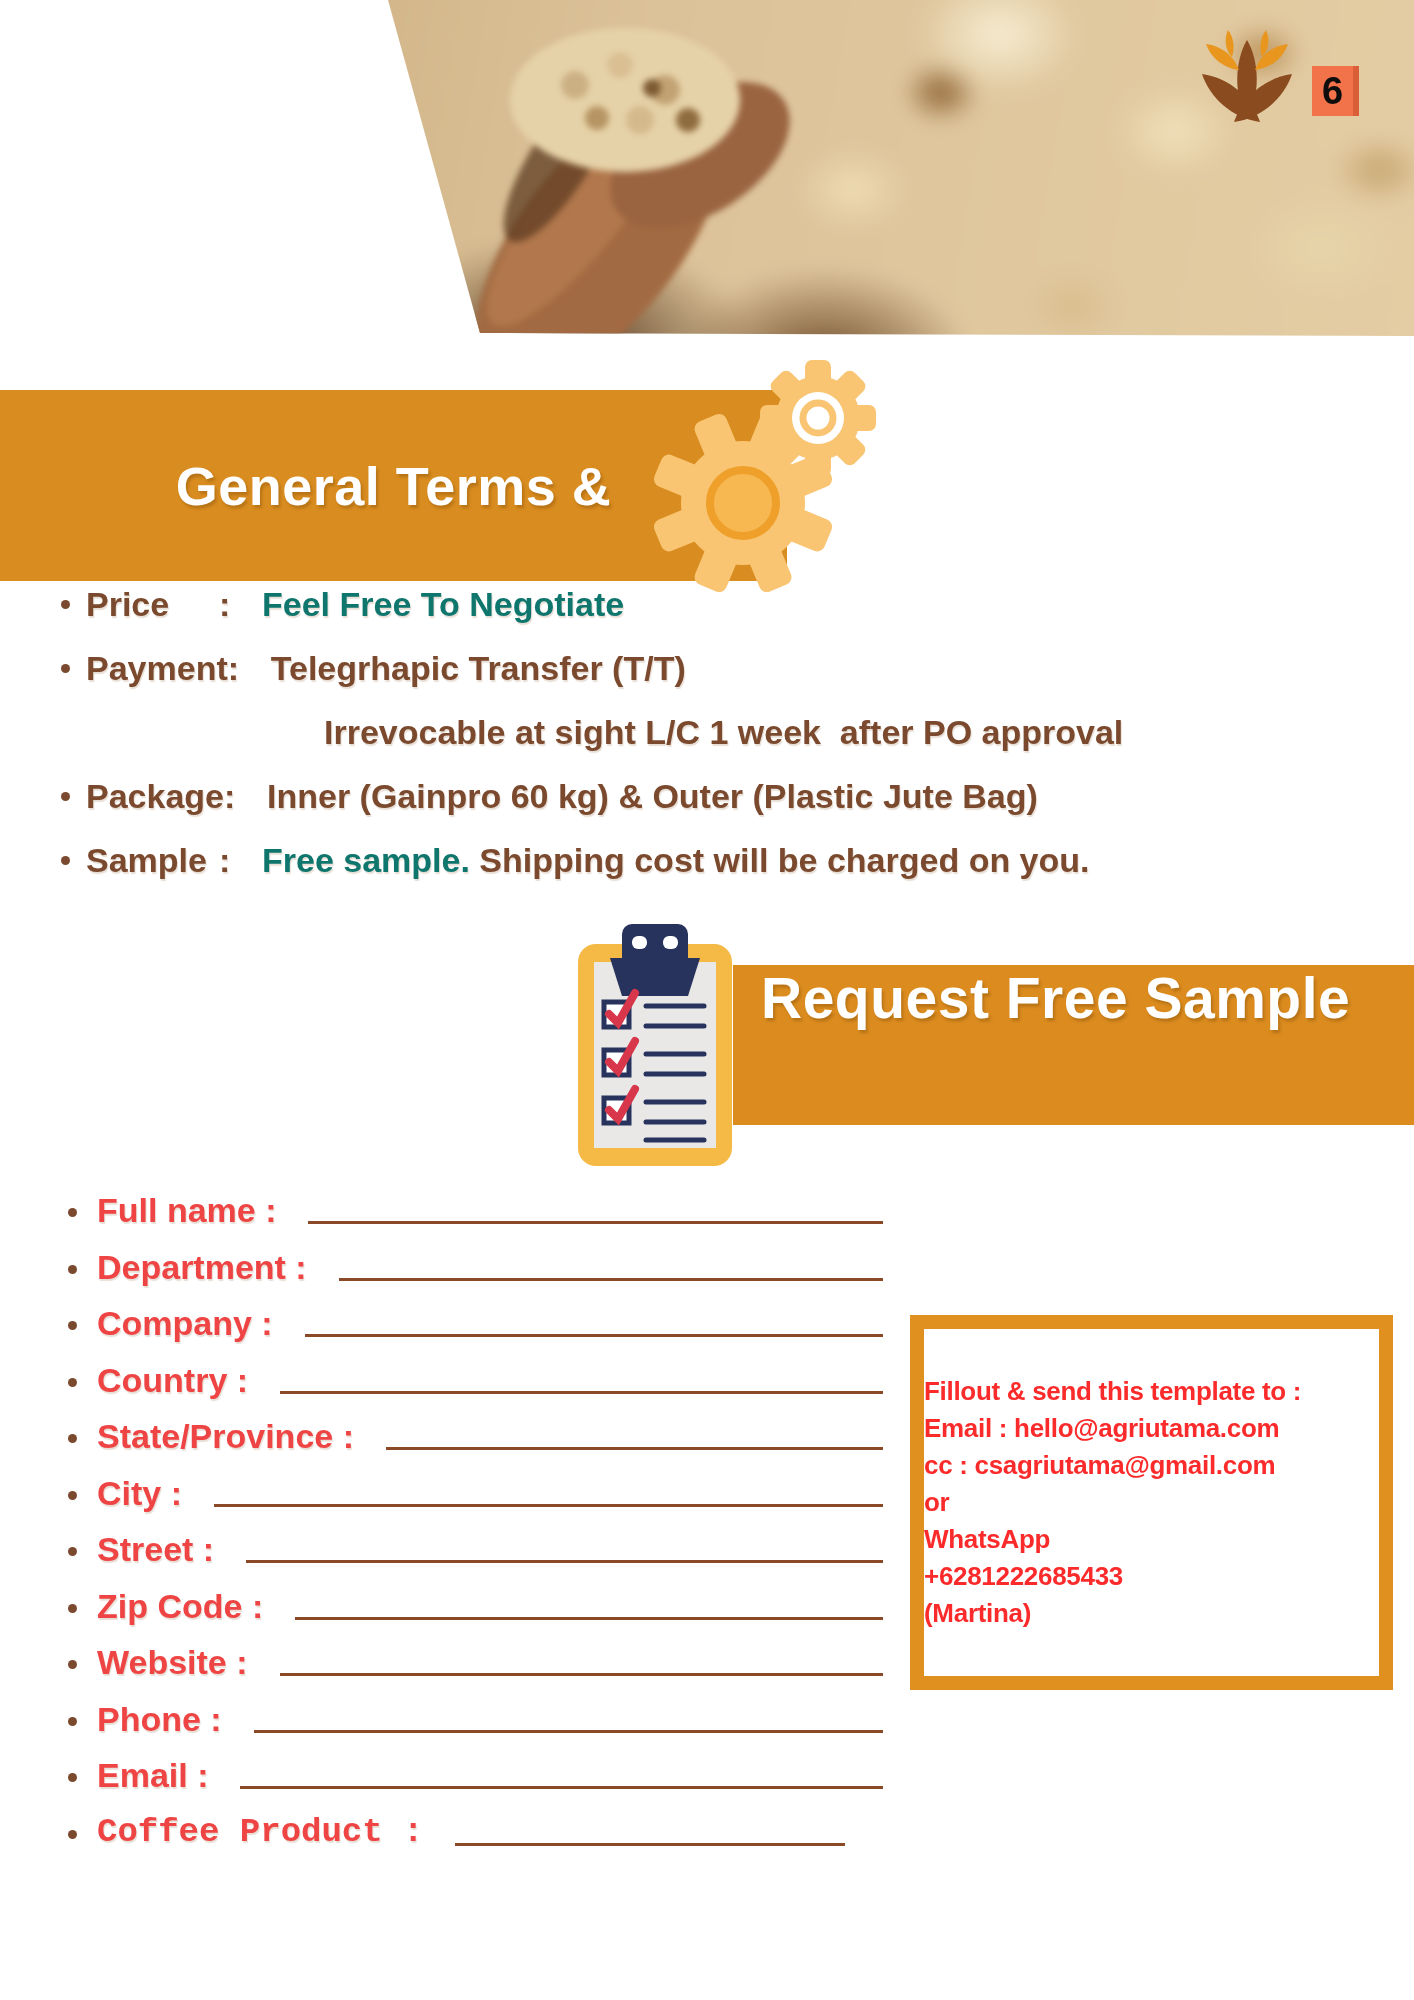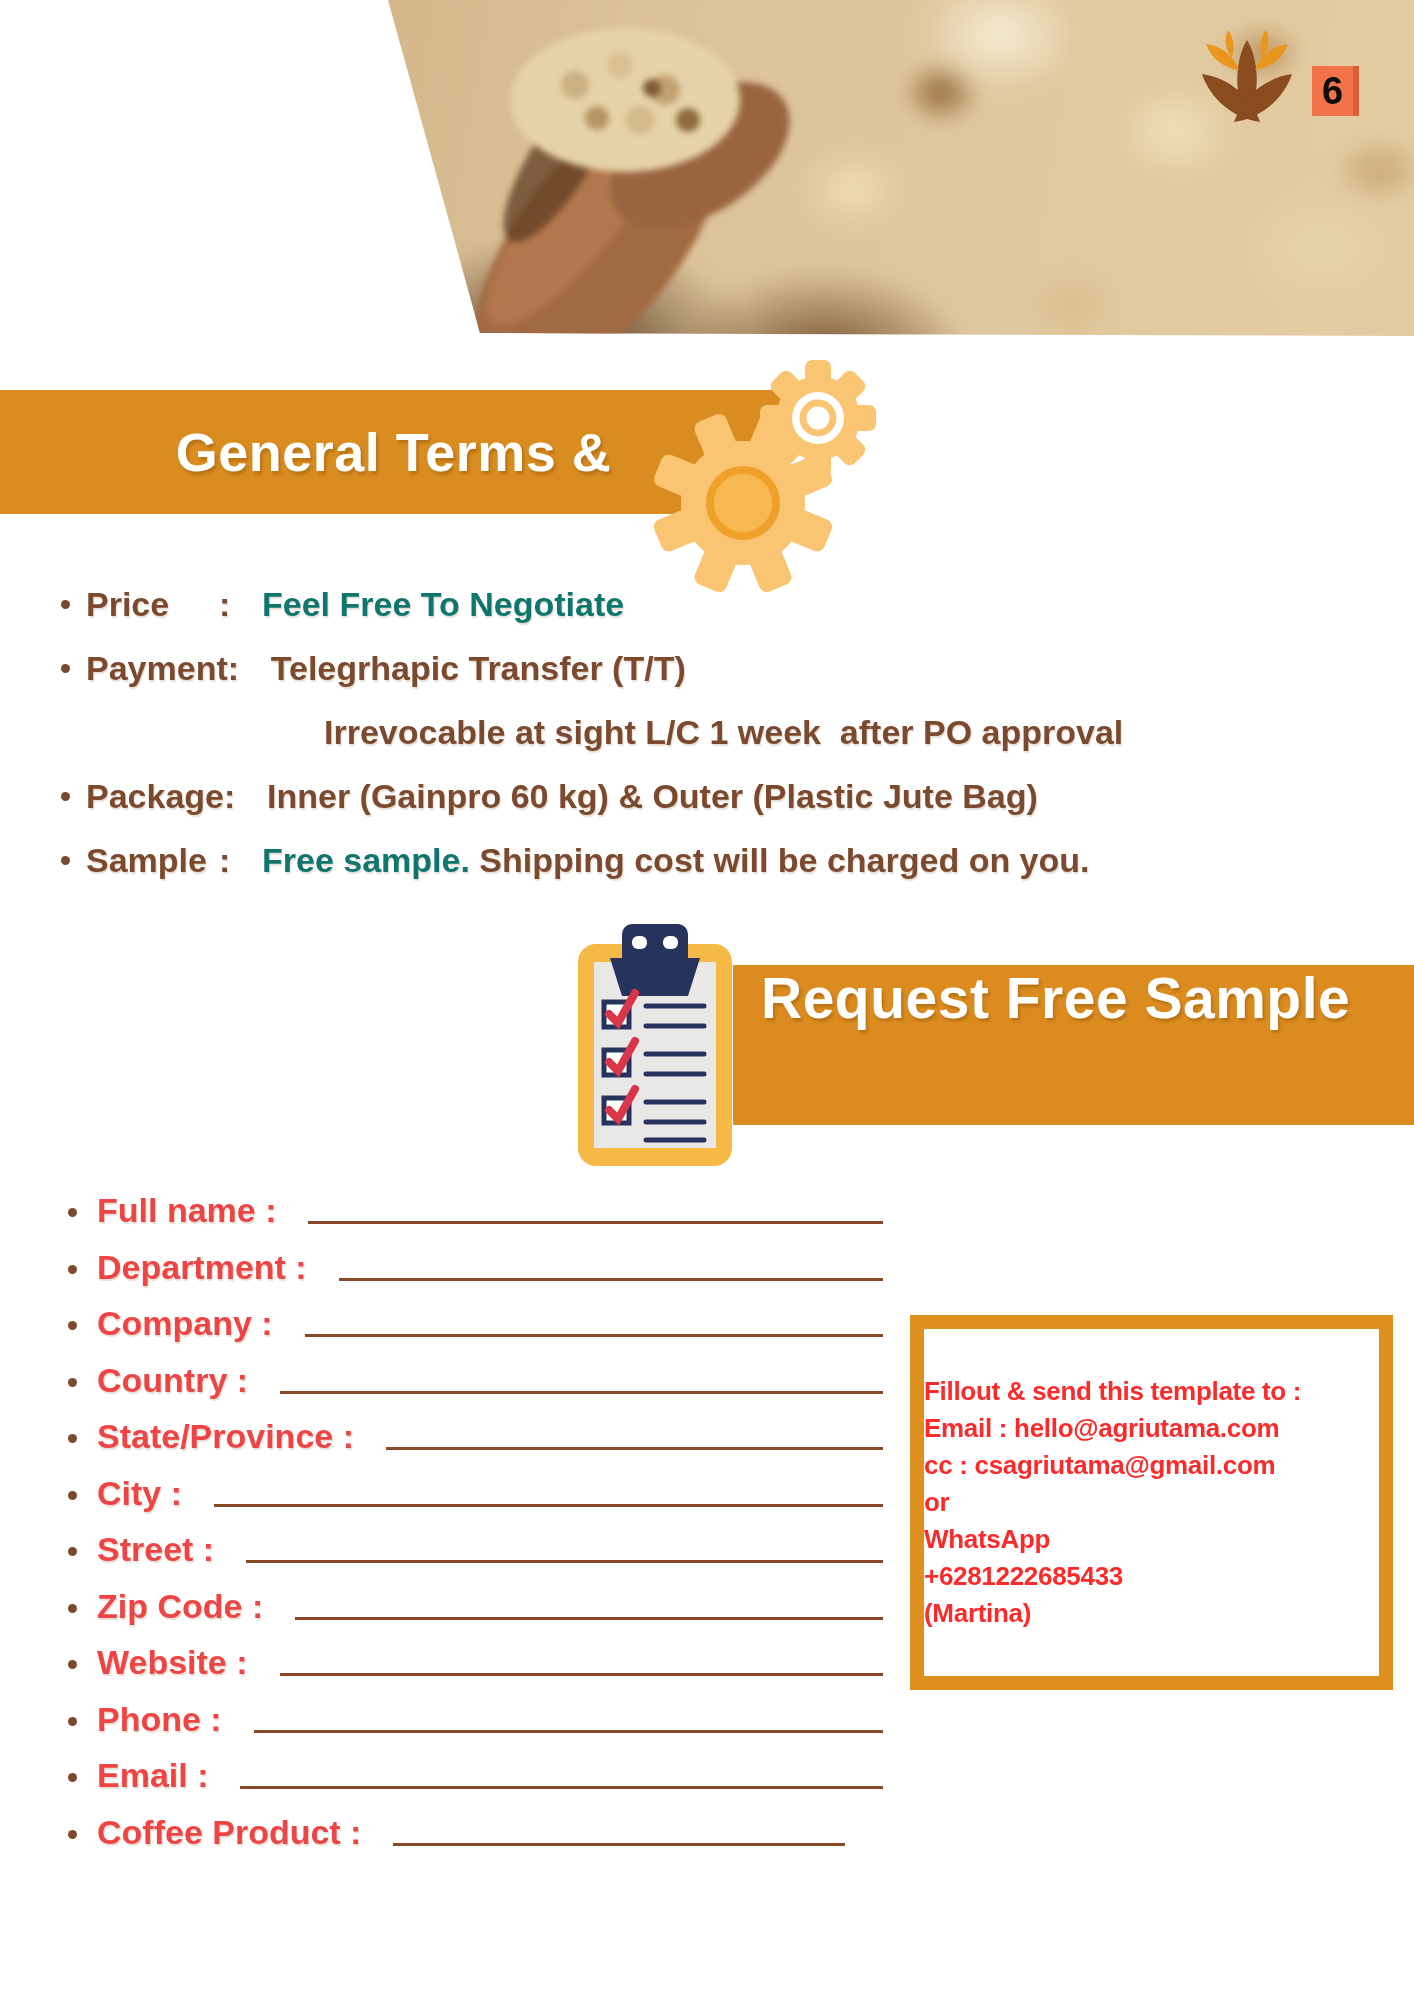--- a/index.html
+++ b/index.html
@@ -34,21 +34,21 @@
   .logo{position:absolute;left:1172px;top:22px;width:150px;height:115px;}
   .page-badge{
     position:absolute;left:1312px;top:66px;width:47px;height:50px;
     background:#F2734A;border-right:6px solid #DA5F38;box-sizing:border-box;
     display:flex;align-items:center;justify-content:center;
     font-size:38px;font-weight:700;color:#0d0d0d;
   }
 
   
   .banner-gtc{
-    position:absolute;left:0;top:390px;width:787px;height:124px;
+    position:absolute;left:0;top:390px;width:787px;height:191px;
     background:#D98C1F;display:flex;flex-direction:column;
     align-items:center;justify-content:center;
   }
   .banner-gtc .line{
     color:#ffffff;font-size:54px;font-weight:700;line-height:64px;
     letter-spacing:.5px;text-shadow:2px 3px 3px rgba(140,85,10,.45);
   }
   .gears{position:absolute;left:612px;top:360px;width:308px;height:250px;}
 
   
@@ -78,21 +78,21 @@
 
   
   .form{position:absolute;left:62px;top:1188px;width:821px;}
   .form-row{display:flex;align-items:flex-end;height:45px;margin-bottom:11.5px;}
   .form-row .bullet{flex:0 0 9px;height:9px;border-radius:50%;
     background:#7B4A2E;margin:0 20px 16px 6px;}
   .form-label{font-size:34px;font-weight:700;color:#ef4444;white-space:nowrap;
     line-height:45px;text-shadow:1px 2px 1px rgba(120,70,30,.18);}
   .uline{flex:1;border-bottom:3px solid #8A4A28;margin-left:32px;margin-bottom:9px;}
   .form-row.short{width:783px;}
-  .form-row.last{margin-top:9px;}
+  .form-row.last{margin-top:9px;font-family:Liberation Mono, monospace;}
 
   
   .contact-box{
     position:absolute;left:910px;top:1315px;width:483px;height:375px;
     box-sizing:border-box;border:14px solid #E0901E;background:#ffffff;
     padding-top:44px;
   }
   .contact-line{
     color:#FB2B2B;font-size:26px;font-weight:700;line-height:37px;
     letter-spacing:-.3px;white-space:nowrap;

